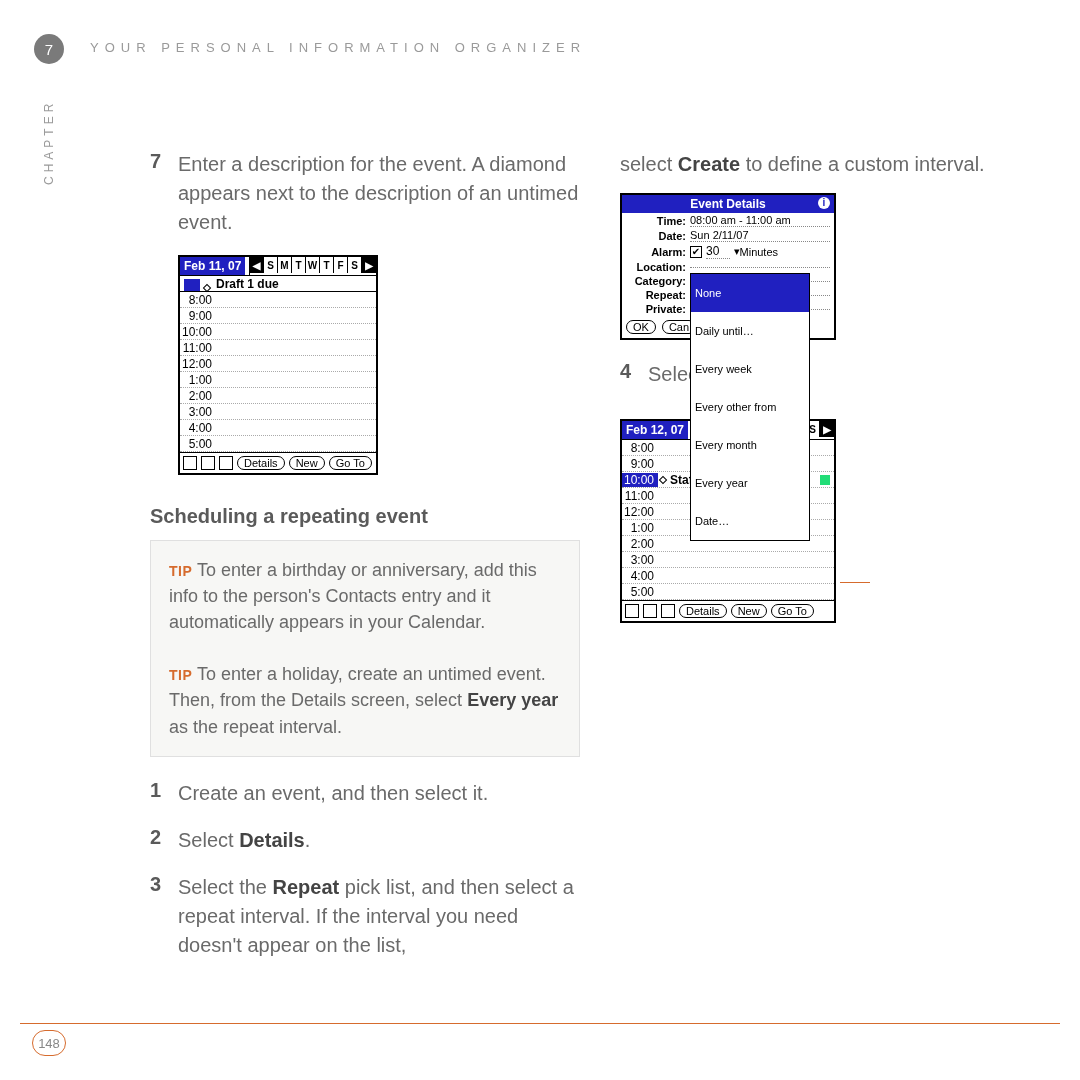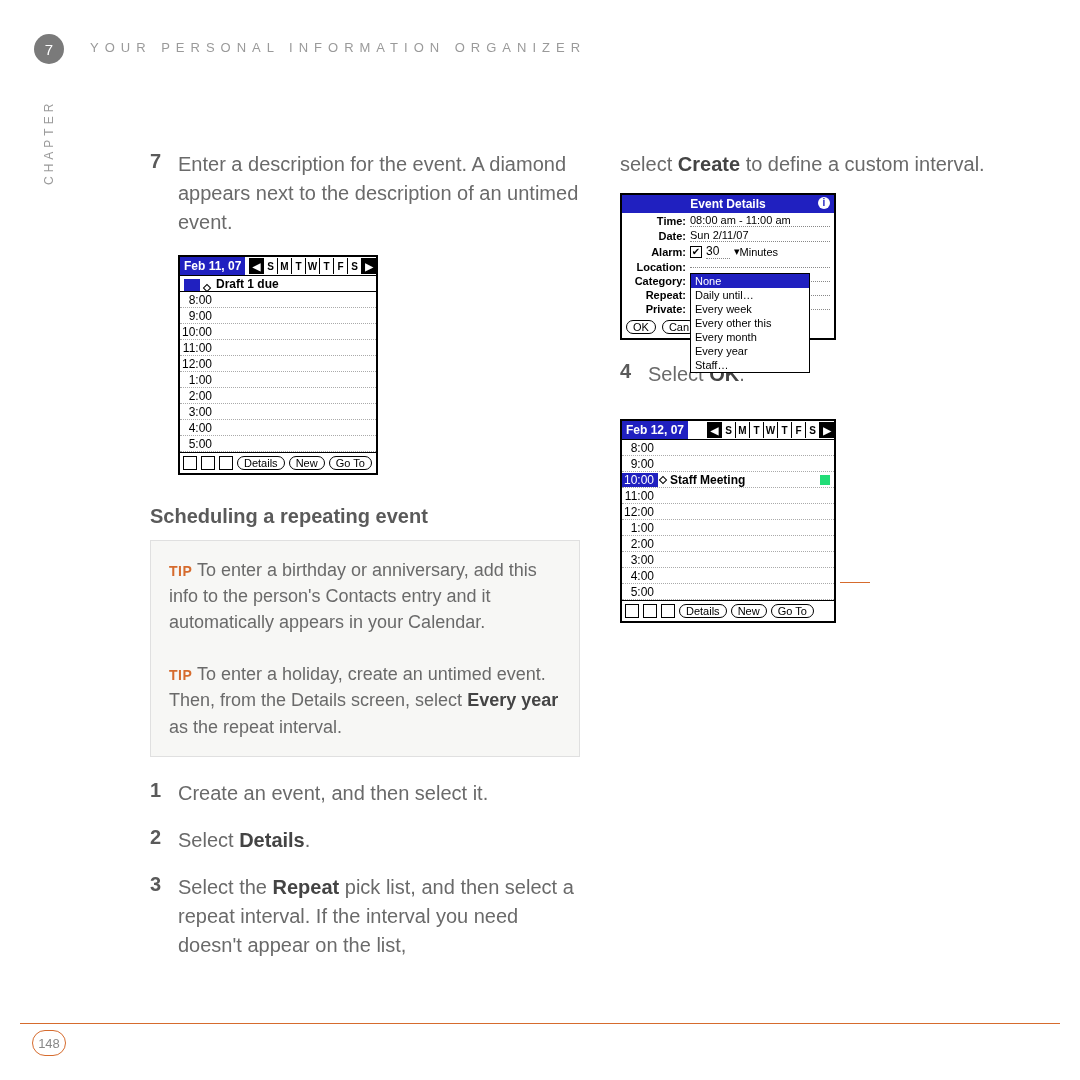--- a/index.html
+++ b/index.html
@@ -77,21 +77,21 @@
   
   .palm {
     border: 2px solid #000;
     background: #fff;
     font-family: "Arial", sans-serif;
     color: #000;
     font-size: 12px;
     margin: 14px 0 10px 28px;
   }
   .palm-header {
-    display: flex; align-items: center;
+    display: flex; 
     border-bottom: 1px solid #000;
   }
   .palm-date {
     background: #2020c0;
     color: #fff;
     font-weight: 700;
     padding: 2px 4px;
     font-size: 12px;
   }
   .palm-nav {
@@ -129,21 +129,21 @@
 
   .palm-details { width: 216px; margin-left:0;}
   .palm-details-title { background:#2020c0;color:#fff;text-align:center;font-weight:700;padding:2px 0;position:relative;}
   .palm-details-title .info{position:absolute;right:4px;top:2px;width:12px;height:12px;border-radius:50%;background:#fff;color:#2020c0;font-size:10px;font-weight:700;text-align:center;line-height:12px;}
   .pd-row{display:flex;align-items:center;padding:1px 4px;}
   .pd-row .lab{width:64px;text-align:right;font-weight:700;padding-right:4px;font-size:11px;}
   .pd-row .val{flex:1;border-bottom:1px dotted #888;font-size:11px;}
   .pd-row .chk{width:12px;height:12px;border:1px solid #000;margin-right:4px;display:inline-flex;align-items:center;justify-content:center;font-size:10px;}
   .pd-dd{position:relative;}
   .pd-list{position:absolute;left:68px;top:0;border:1px solid #000;background:#fff;width:120px;}
-  .pd-list div{padding:1px 4px;font-size:11px;}
+  .pd-list div{padding:13px 4px;font-size:11px;}
   .pd-list .sel{background:#2020c0;color:#fff;}
   .pd-foot{display:flex;gap:6px;padding:4px;}
 
   .callout {
     position: absolute;
     color: #6a6a6a;
     font-size: 19px;
     line-height: 1.35;
   }
   .callout-line {
@@ -324,24 +324,24 @@
         </div>
       <div class="pd-foot">
         <span class="palm-btn">OK</span>
         <span class="palm-btn">Can</span>
       </div>
 
       <div class="pd-list" style="top:78px;">
         <div class="sel">None</div>
         <div>Daily until…</div>
         <div>Every week</div>
-        <div>Every other this</div>
+        <div>Every other from</div>
         <div>Every month</div>
         <div>Every year</div>
-        <div>Staff…</div>
+        <div>Date…</div>
       </div>
     </div>
 
     <div class="step-row" style="margin-top:20px;">
       <div class="step-num">4</div>
       <div class="step-text">
         <span>Select </span><b>OK</b><span>.</span>
       </div>
     </div>
 

